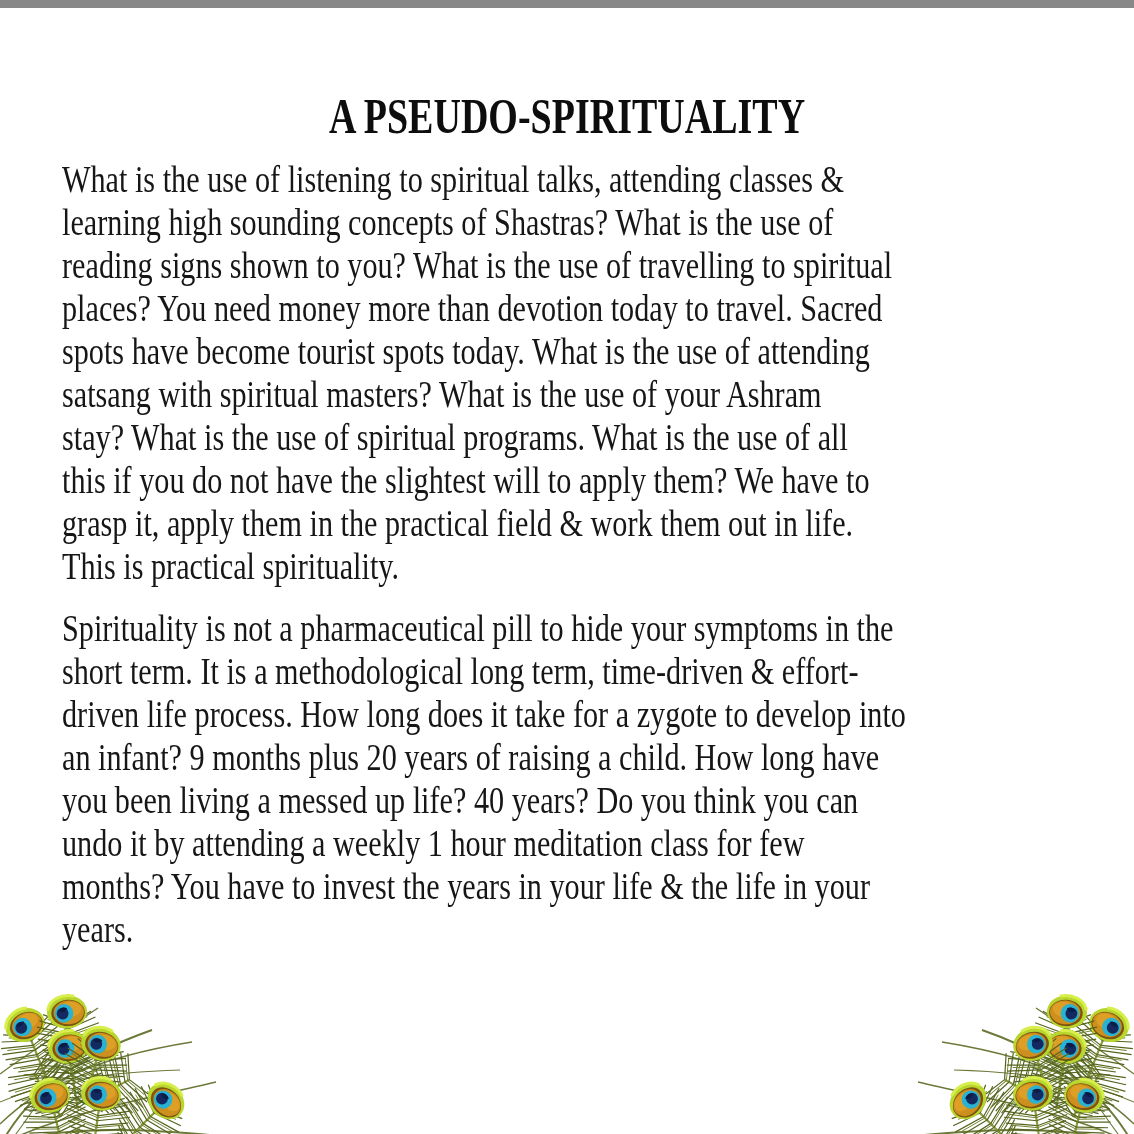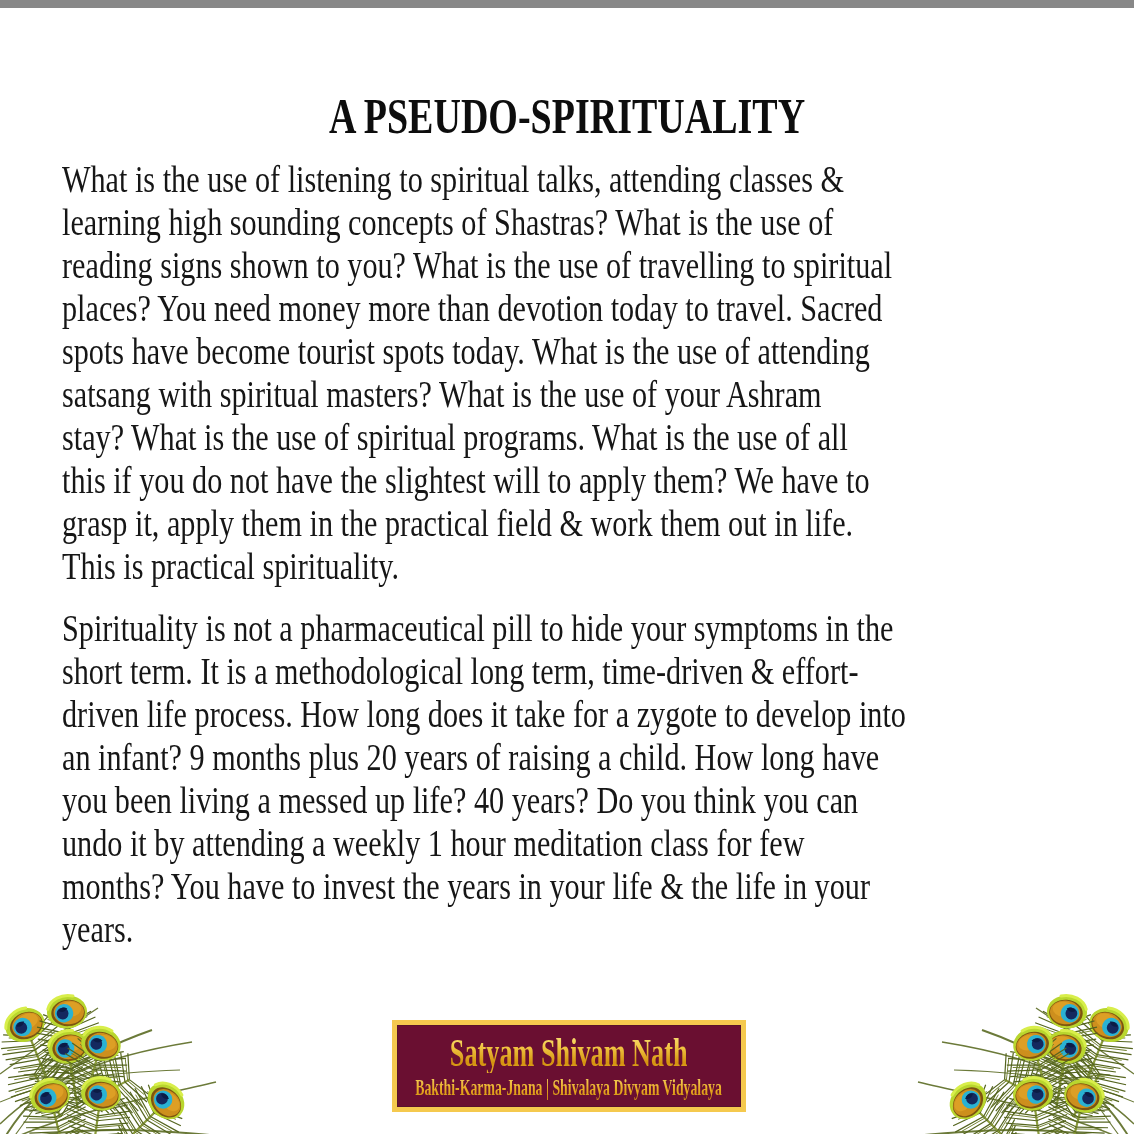--- a/index.html
+++ b/index.html
@@ -120,18 +120,14 @@
         <use href="#pf-feather" transform="translate(166,149) rotate(45)"></use>
       </g>
     </defs>
     <use href="#pf-cluster"></use>
   </svg>
 
   <svg class="feathers right" viewBox="0 0 220 190" xmlns="http://www.w3.org/2000/svg">
     <use href="#pf-cluster"></use>
   </svg>
 
-  <div class="banner">
-    <span class="banner-title">Satyam Shivam Nath</span>
-    <span class="banner-subtitle">Bakthi-Karma-Jnana | Shivalaya Divyam Vidyalaya</span>
-  </div>
 
 </div>
 
 </body></html>

